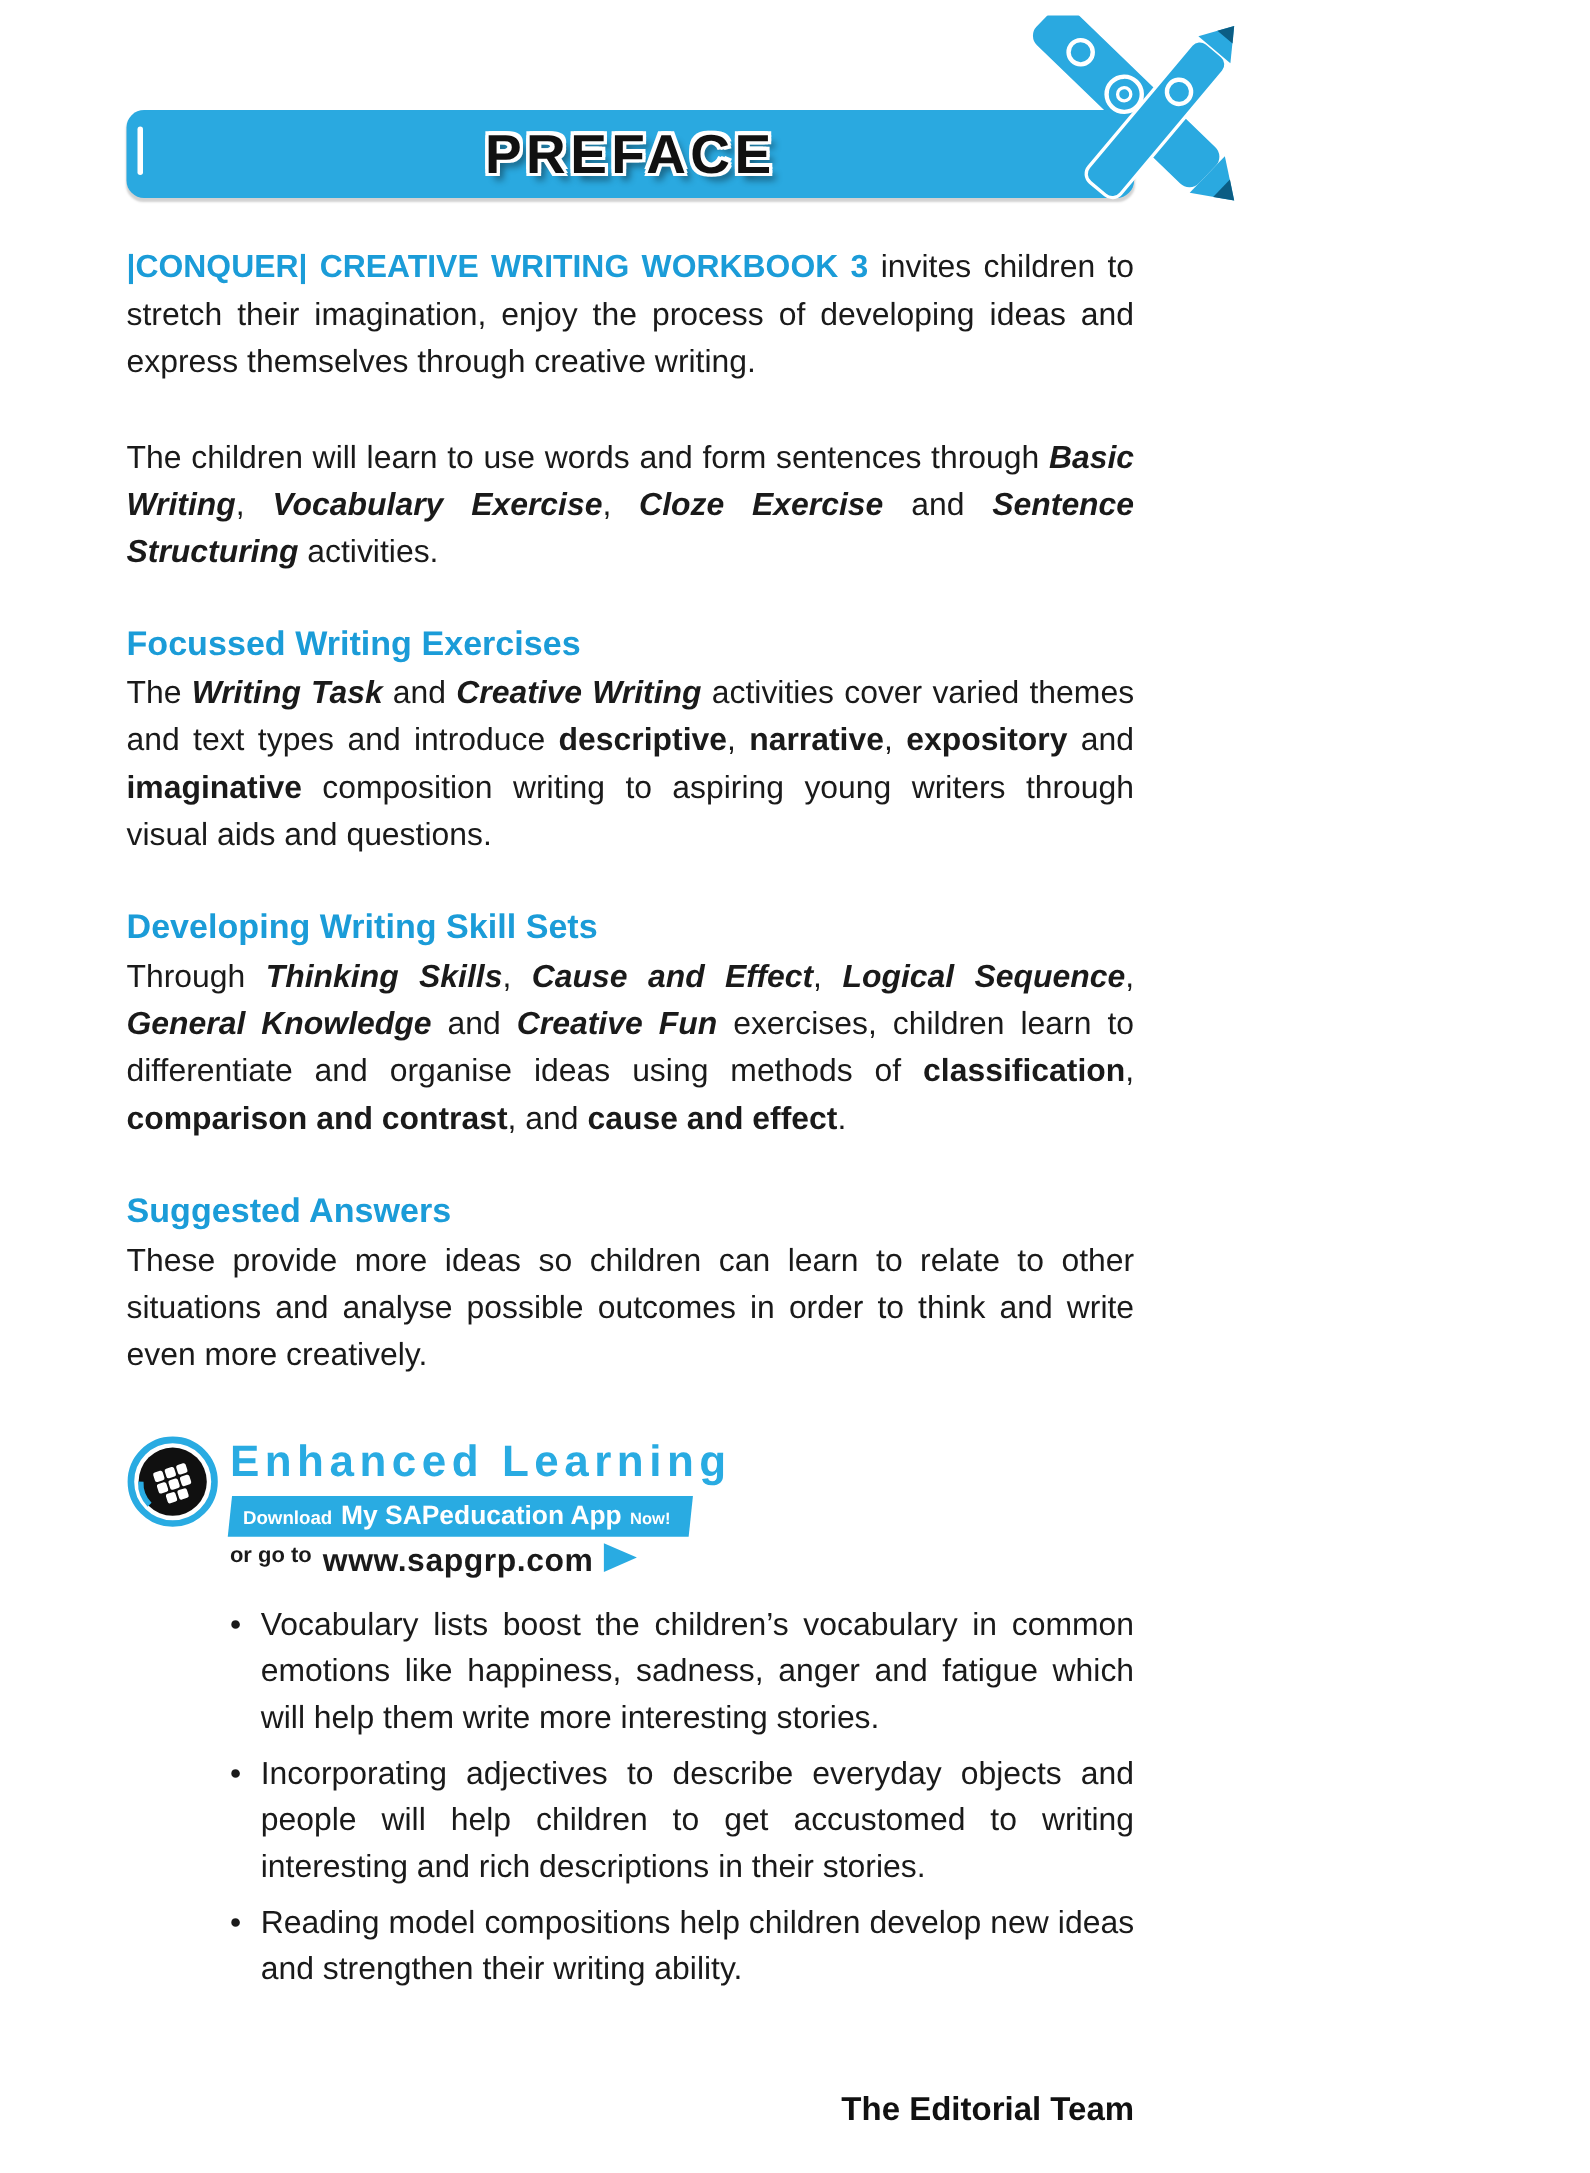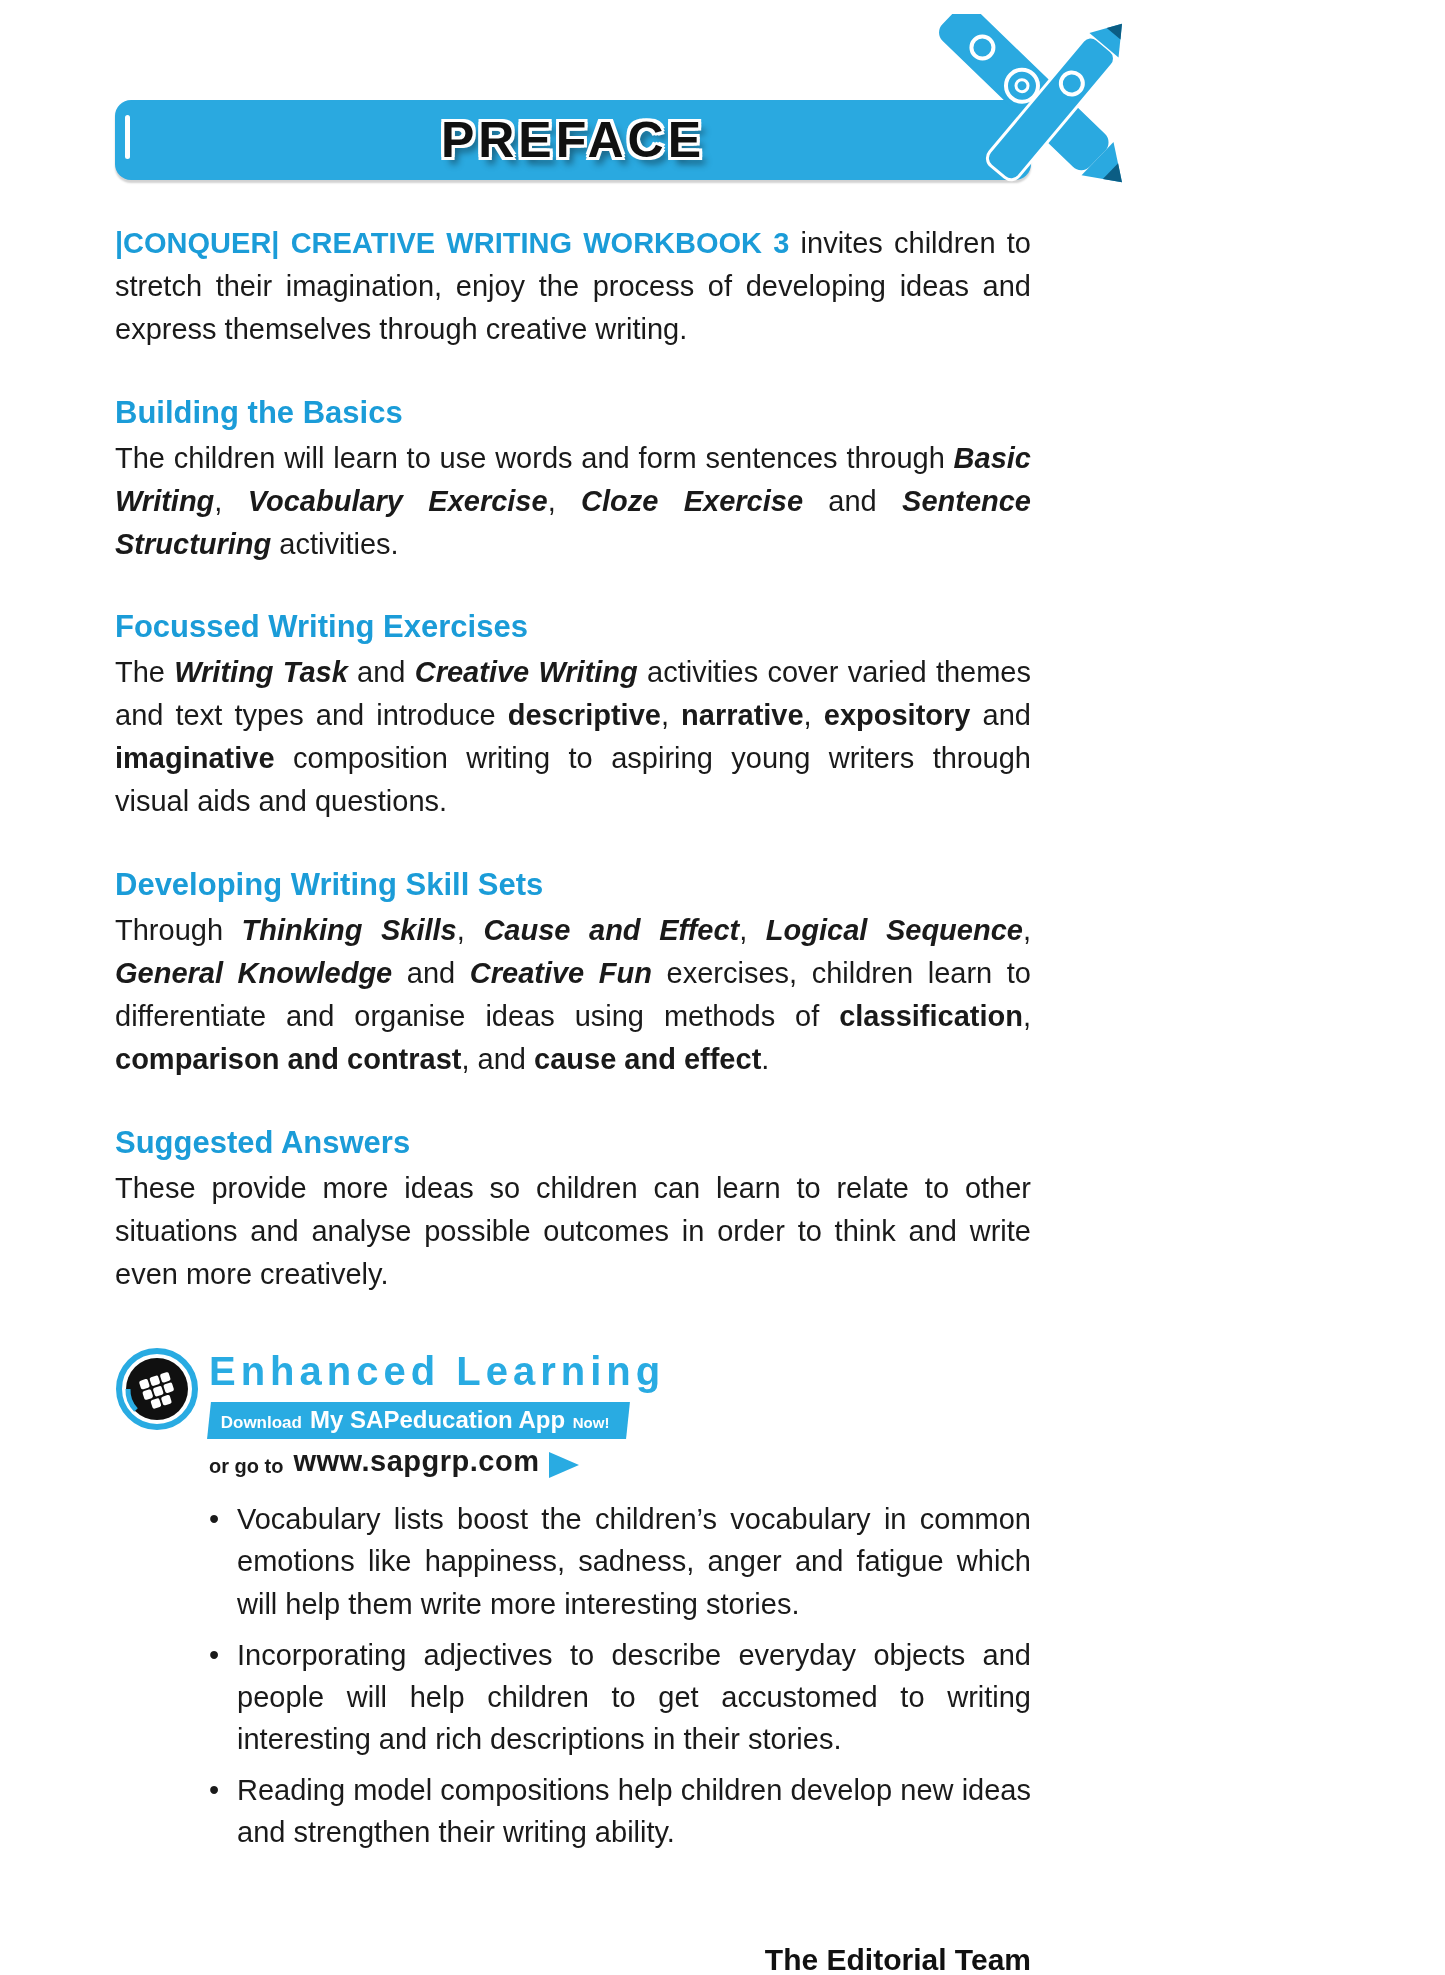--- a/index.html
+++ b/index.html
@@ -71,21 +71,21 @@
     background:var(--logo_blue,#29ABE2);
     color:#fff;
     padding:4px 18px 5px 12px;
     transform:skewX(-6deg);
     white-space:nowrap;
   }
   .dl-banner > span { display:inline-block; transform:skewX(6deg); }
   .dl-prefix { font-size:17px; font-weight:bold; margin-right:8px; }
   .dl-main   { font-size:24px; font-weight:800; margin-right:8px; }
   .dl-suffix { font-size:15px; font-weight:bold; }
-  .goto-line { margin-top:6px; font-weight:bold; display:flex; align-items:flex-end; gap:10px; }
+  .goto-line { margin-top:6px; font-weight:bold; display:flex; align-items:flex-start; gap:10px; }
   .goto-label { font-size:20px; }
   .goto-url { font-size:29px; letter-spacing:0.5px; }
   .goto-arrow {
     width:0; height:0;
     border-left:30px solid var(--logo_blue,#29ABE2);
     border-top:13px solid transparent;
     border-bottom:13px solid transparent;
   }
 
   
@@ -128,21 +128,20 @@
 <div class="content">
 
   <div class="banner">
     <div class="banner-tick"></div>
     <div class="preface-title">PREFACE</div>
   </div>
 
   <p class="para"><span style="font-weight: bold; color: rgb(27, 156, 216);">|CONQUER| CREATIVE WRITING WORKBOOK 3</span><span> invites children to stretch their imagination, enjoy the process of developing ideas and express themselves through creative writing.</span></p>
 
   <div class="section">
-    <h2 class="section-heading">Building the Basics</h2>
     <p class="section-body"><span>The children will learn to use words and form sentences through </span><span style="font-weight: bold; font-style: italic;">Basic Writing</span><span>, </span><span style="font-weight: bold; font-style: italic;">Vocabulary Exercise</span><span>, </span><span style="font-weight: bold; font-style: italic;">Cloze Exercise</span><span> and </span><span style="font-weight: bold; font-style: italic;">Sentence Structuring</span><span> activities.</span></p>
   </div>
 
   <div class="section">
     <h2 class="section-heading">Focussed Writing Exercises</h2>
     <p class="section-body"><span>The </span><span style="font-weight: bold; font-style: italic;">Writing Task</span><span> and </span><span style="font-weight: bold; font-style: italic;">Creative Writing</span><span> activities cover varied themes and text types and introduce </span><span style="font-weight: bold;">descriptive</span><span>, </span><span style="font-weight: bold;">narrative</span><span>, </span><span style="font-weight: bold;">expository</span><span> and </span><span style="font-weight: bold;">imaginative</span><span> composition writing to aspiring young writers through visual aids and questions.</span></p>
   </div>
 
   <div class="section">
     <h2 class="section-heading">Developing Writing Skill Sets</h2>

